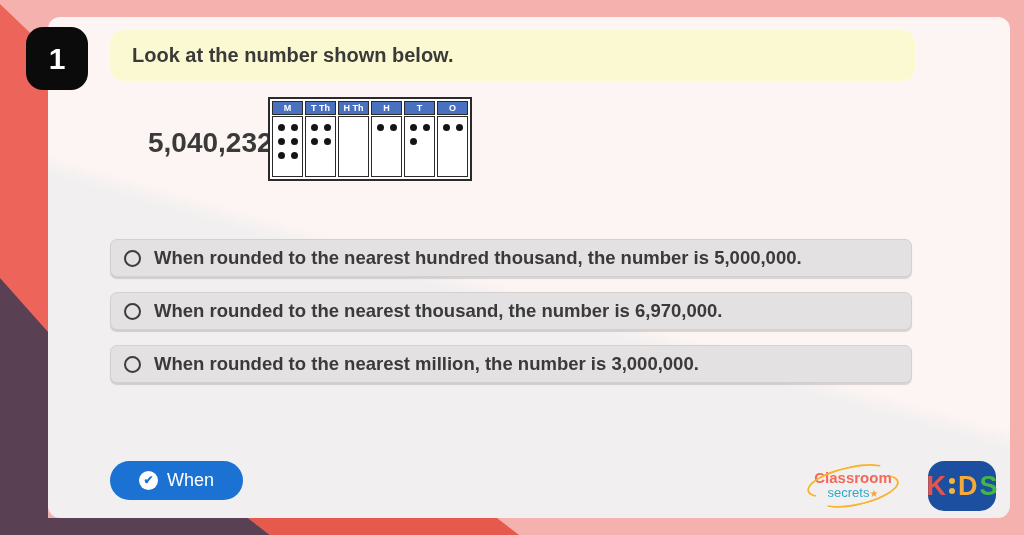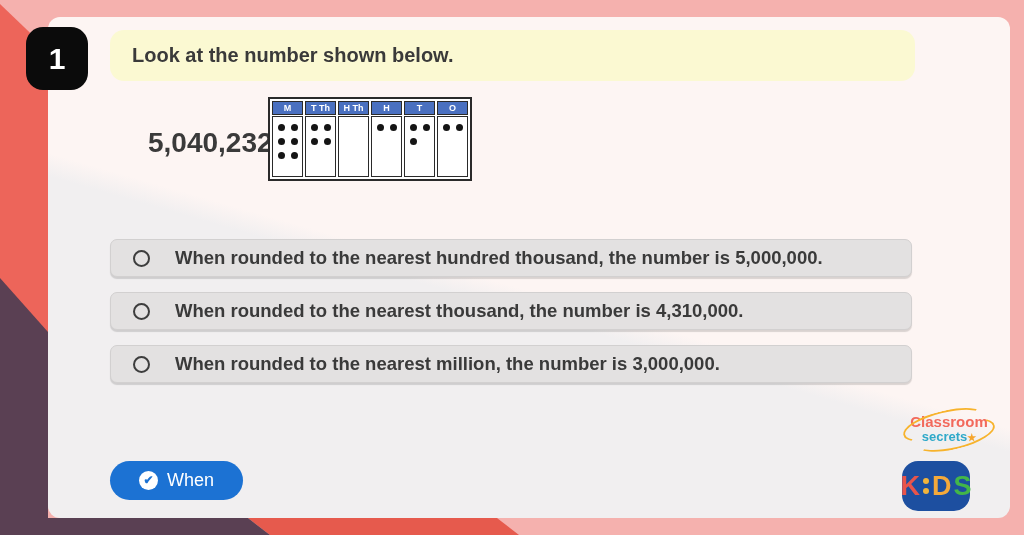--- a/index.html
+++ b/index.html
@@ -42,36 +42,36 @@
   .pv-body{height:61px;border:1px solid #2a2a2a;background:#fff;padding-top:3px;}
   .pv-row{display:flex;justify-content:center;gap:6px;height:14px;align-items:center;}
   .pv-dot{width:7px;height:7px;border-radius:50%;background:#151515;}
   .pv-dot.off{background:transparent;}
 
   .instruction{position:absolute;left:64px;top:183px;font-size:20px;font-weight:bold;color:var(--text-dark);}
 
   
   .options{position:absolute;left:62px;top:222px;width:802px;display:flex;flex-direction:column;gap:15px;}
   .opt{height:38px;background:var(--option-gray);border:1px solid #d2d0d0;border-radius:7px;
-    box-shadow:0 2px 1px rgba(0,0,0,0.14);display:flex;align-items:center;padding-left:22px;cursor:pointer;gap:12px;}
+    box-shadow:0 2px 1px rgba(0,0,0,0.14);display:flex;align-items:center;padding-left:13px;cursor:pointer;}
   .radio{width:17px;height:17px;border:2.4px solid #3d3d3d;border-radius:50%;flex:none;background:transparent;}
   .opt-label{margin-left:13px;font-size:18.5px;font-weight:bold;color:var(--text-dark);white-space:nowrap;}
 
   
   .check-btn{position:absolute;left:62px;top:444px;width:133px;height:39px;border:none;border-radius:20px;
     background:var(--check-blue);color:#fff;display:flex;align-items:center;justify-content:center;gap:9px;
     font-size:18px;cursor:pointer;}
   .check-ic{width:19px;height:19px;background:#fff;border-radius:50%;color:var(--check-blue);
     font-size:12px;line-height:19px;text-align:center;font-weight:bold;flex:none;}
 
   
-  .brand{position:absolute;right:14px;bottom:7px;display:flex;align-items:flex-start;gap:10px;flex-direction:column;}
+  .brand{position:absolute;right:14px;bottom:7px;display:flex;align-items:center;gap:28px;}
   .cs-logo{position:relative;width:94px;height:42px;text-align:center;padding-top:5px;}
   .cs-line1{font-size:15px;font-weight:bold;color:#f2695c;line-height:15px;display:block;}
-  .cs-line2{font-size:13px;font-weight:bold;color:#2fa9c9;line-height:13px;display:block;margin-top:1px;}
+  .cs-line2{font-size:13px;font-weight:normal;color:#2fa9c9;line-height:13px;display:block;margin-top:1px;}
   .cs-star{color:#f6a52c;font-size:10px;}
   .cs-arc1{position:absolute;left:0;top:2px;right:10px;bottom:12px;border:2.5px solid #f7b32c;
     border-right-color:transparent;border-bottom-color:transparent;border-radius:50%;transform:rotate(-14deg);}
   .cs-arc2{position:absolute;left:12px;top:12px;right:0;bottom:2px;border:2.5px solid #f7b32c;
     border-left-color:transparent;border-top-color:transparent;border-radius:50%;transform:rotate(-14deg);}
   .kids-logo{width:68px;height:50px;background:#1d4fa0;border-radius:16px;display:flex;align-items:center;
     justify-content:center;gap:2px;}
   .kid-letter{font-size:27px;font-weight:bold;line-height:27px;}
   .kid-i{display:inline-flex;flex-direction:column;gap:4px;margin:0 1px;}
   .kid-dot{width:6px;height:6px;border-radius:50%;}
@@ -163,21 +163,21 @@
       </div>
 
 
     <div class="options" id="options">
         <div class="opt">
           <span class="radio"></span>
           <span class="opt-label">When rounded to the nearest hundred thousand, the number is 5,000,000.</span>
         </div>
         <div class="opt">
           <span class="radio"></span>
-          <span class="opt-label">When rounded to the nearest thousand, the number is 4,310,000.</span>
+          <span class="opt-label">When rounded to the nearest thousand, the number is 6,970,000.</span>
         </div>
         <div class="opt">
           <span class="radio"></span>
           <span class="opt-label">When rounded to the nearest million, the number is 3,000,000.</span>
         </div>
       </div>
 
     <button class="check-btn">
       <span class="check-ic">✔</span>
       <span>When</span>

